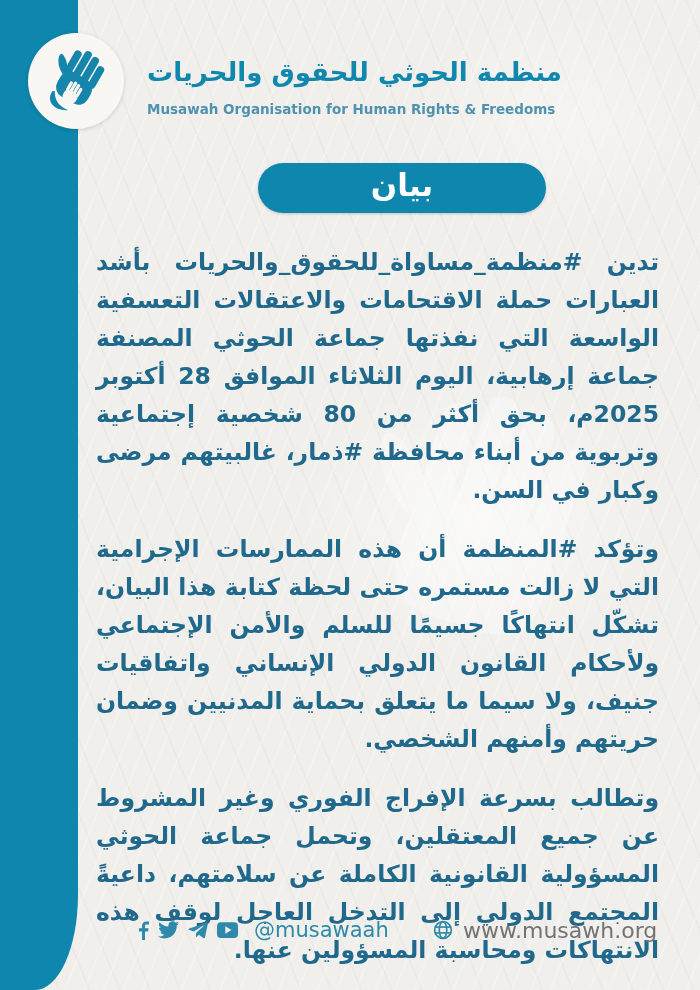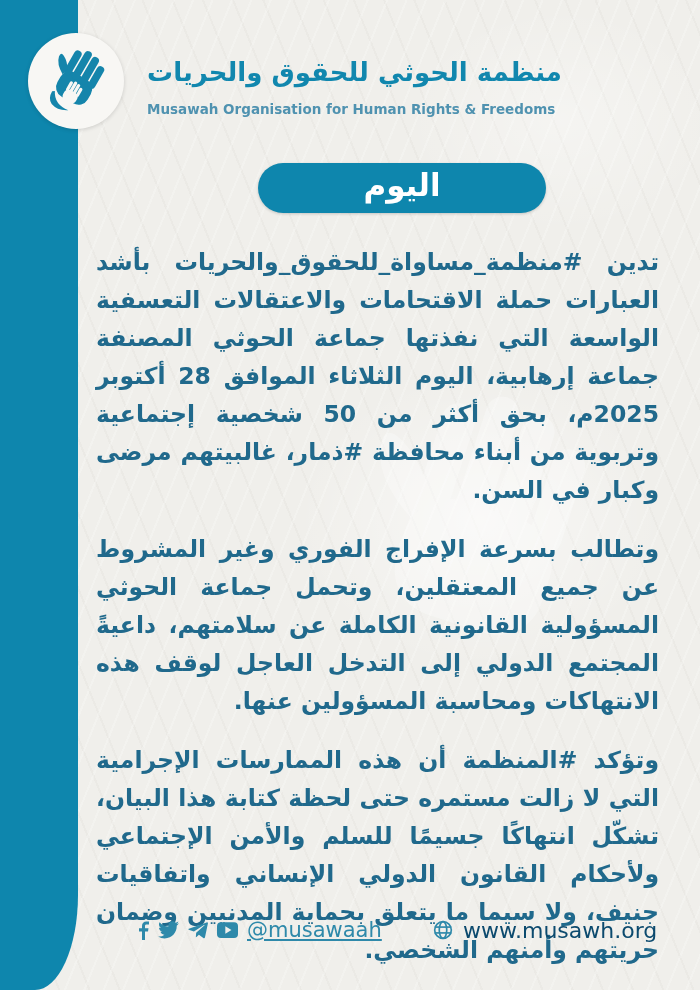--- a/index.html
+++ b/index.html
@@ -44,25 +44,25 @@
   .body-text p{margin:0 0 21px 0;}
   .watermark{
     position:absolute;left:310px;top:370px;width:330px;height:330px;
     opacity:.30;pointer-events:none;transform:rotate(-12deg);
   }
   .footer-social{
     position:absolute;left:137px;top:912px;height:36px;
     display:flex;align-items:center;gap:9px;
     color:#2e89aa;font-size:21px;font-weight:bold;
   }
-  .footer-social .handle{margin-left:0;font-weight:normal;text-decoration:underline;}
+  .footer-social .handle{margin-left:7px;font-weight:normal;}
   .footer-site{
     position:absolute;left:433px;top:912px;height:36px;
     display:flex;align-items:center;gap:10px;
-    color:#0c4a6e;font-size:22px;font-weight:normal;
+    color:#737373;font-size:22px;font-weight:normal;
   }
   .icon{display:inline-flex;align-items:center;justify-content:center;cursor:pointer;}
   .icon svg{display:block;}
 </style>
 </head>
 <body>
 
 <div class="page">
 
   <div class="texture"></div>
@@ -103,27 +103,27 @@
         </g>
       </svg>
     </div>
     <div class="org-names">
       <div class="org-ar">منظمة الحوثي للحقوق والحريات</div>
       <div class="org-en">Musawah Organisation for Human Rights &amp; Freedoms</div>
     </div>
   </header>
 
   <div class="banner">
-    <span>اليوم</span>
+    <span>بيان</span>
   </div>
 
   <main class="body-text">
-    <p>تدين #منظمة_مساواة_للحقوق_والحريات بأشد العبارات حملة الاقتحامات والاعتقالات التعسفية الواسعة التي نفذتها جماعة الحوثي المصنفة جماعة إرهابية، اليوم الثلاثاء الموافق 28 أكتوبر 2025م، بحق أكثر من 50 شخصية إجتماعية وتربوية من أبناء محافظة #ذمار، غالبيتهم مرضى وكبار في السن.</p>
+    <p>تدين #منظمة_مساواة_للحقوق_والحريات بأشد العبارات حملة الاقتحامات والاعتقالات التعسفية الواسعة التي نفذتها جماعة الحوثي المصنفة جماعة إرهابية، اليوم الثلاثاء الموافق 28 أكتوبر 2025م، بحق أكثر من 80 شخصية إجتماعية وتربوية من أبناء محافظة #ذمار، غالبيتهم مرضى وكبار في السن.</p>
+    <p>وتؤكد #المنظمة أن هذه الممارسات الإجرامية التي لا زالت مستمره حتى لحظة كتابة هذا البيان، تشكّل انتهاكًا جسيمًا للسلم والأمن الإجتماعي ولأحكام القانون الدولي الإنساني واتفاقيات جنيف، ولا سيما ما يتعلق بحماية المدنيين وضمان حريتهم وأمنهم الشخصي.</p>
     <p>وتطالب بسرعة الإفراج الفوري وغير المشروط عن جميع المعتقلين، وتحمل جماعة الحوثي المسؤولية القانونية الكاملة عن سلامتهم، داعيةً المجتمع الدولي إلى التدخل العاجل لوقف هذه الانتهاكات ومحاسبة المسؤولين عنها.</p>
-    <p>وتؤكد #المنظمة أن هذه الممارسات الإجرامية التي لا زالت مستمره حتى لحظة كتابة هذا البيان، تشكّل انتهاكًا جسيمًا للسلم والأمن الإجتماعي ولأحكام القانون الدولي الإنساني واتفاقيات جنيف، ولا سيما ما يتعلق بحماية المدنيين وضمان حريتهم وأمنهم الشخصي.</p>
   </main>
 
   <footer>
     <div class="footer-social">
       <span class="icon">
         <svg width="12" height="19" viewBox="0 0 12 19" fill="#2e89aa">
           <path d="M8 19V10.5h3l.5-3.3H8V5.2c0-1 .3-1.7 1.8-1.7H12V.6C11.7.55 10.6.4 9.4.4 6.8.4 5 2 5 4.9v2.3H2v3.3h3V19h3z"></path>
         </svg>
       </span>
       <span class="icon">

